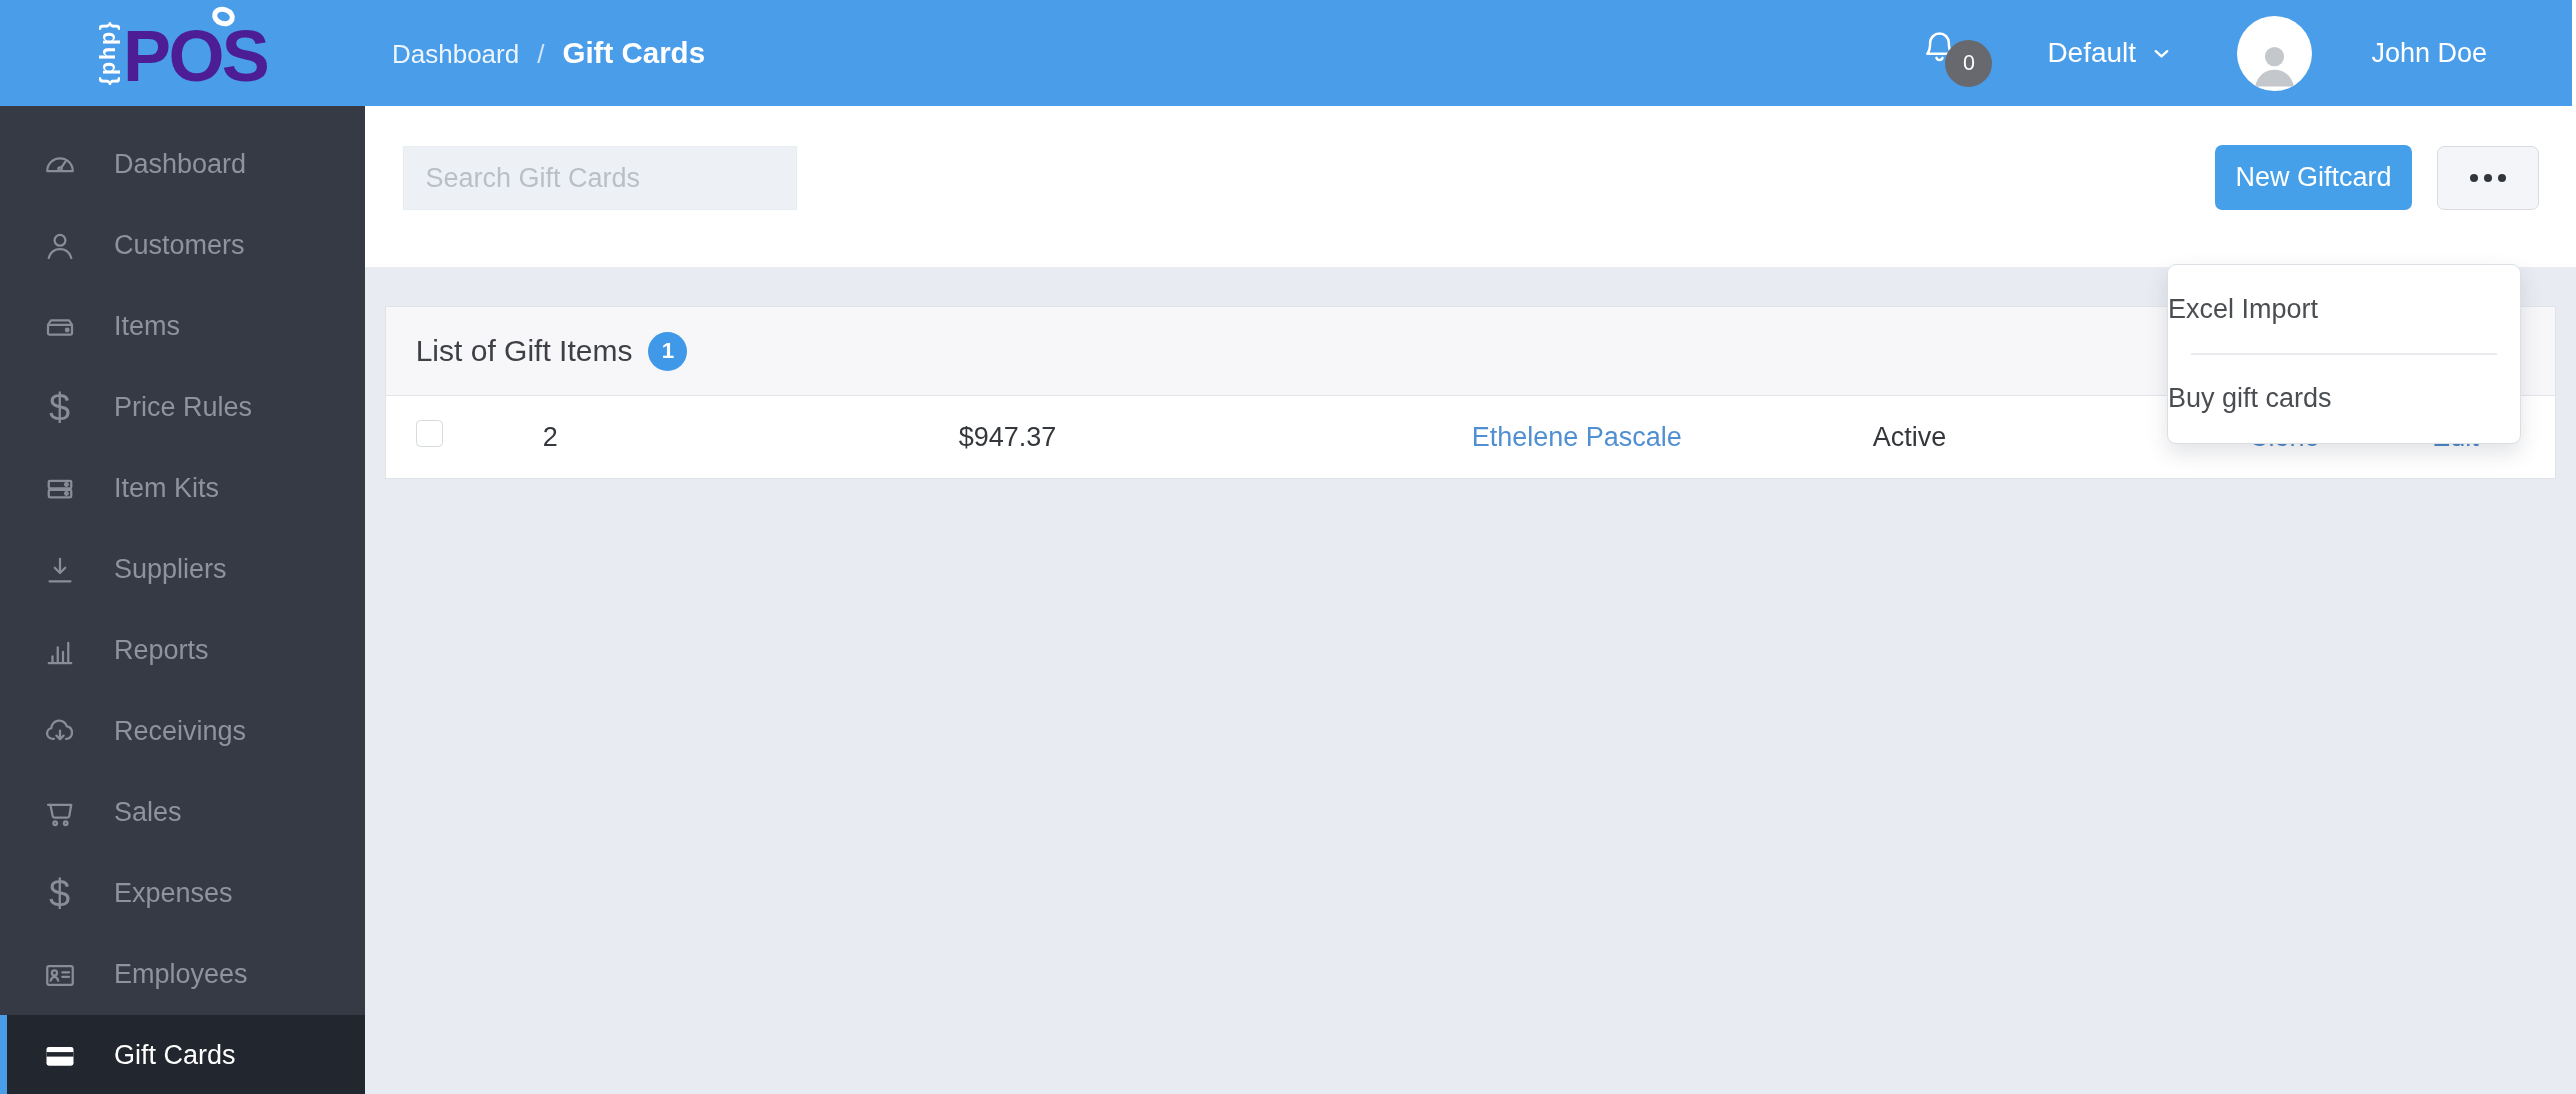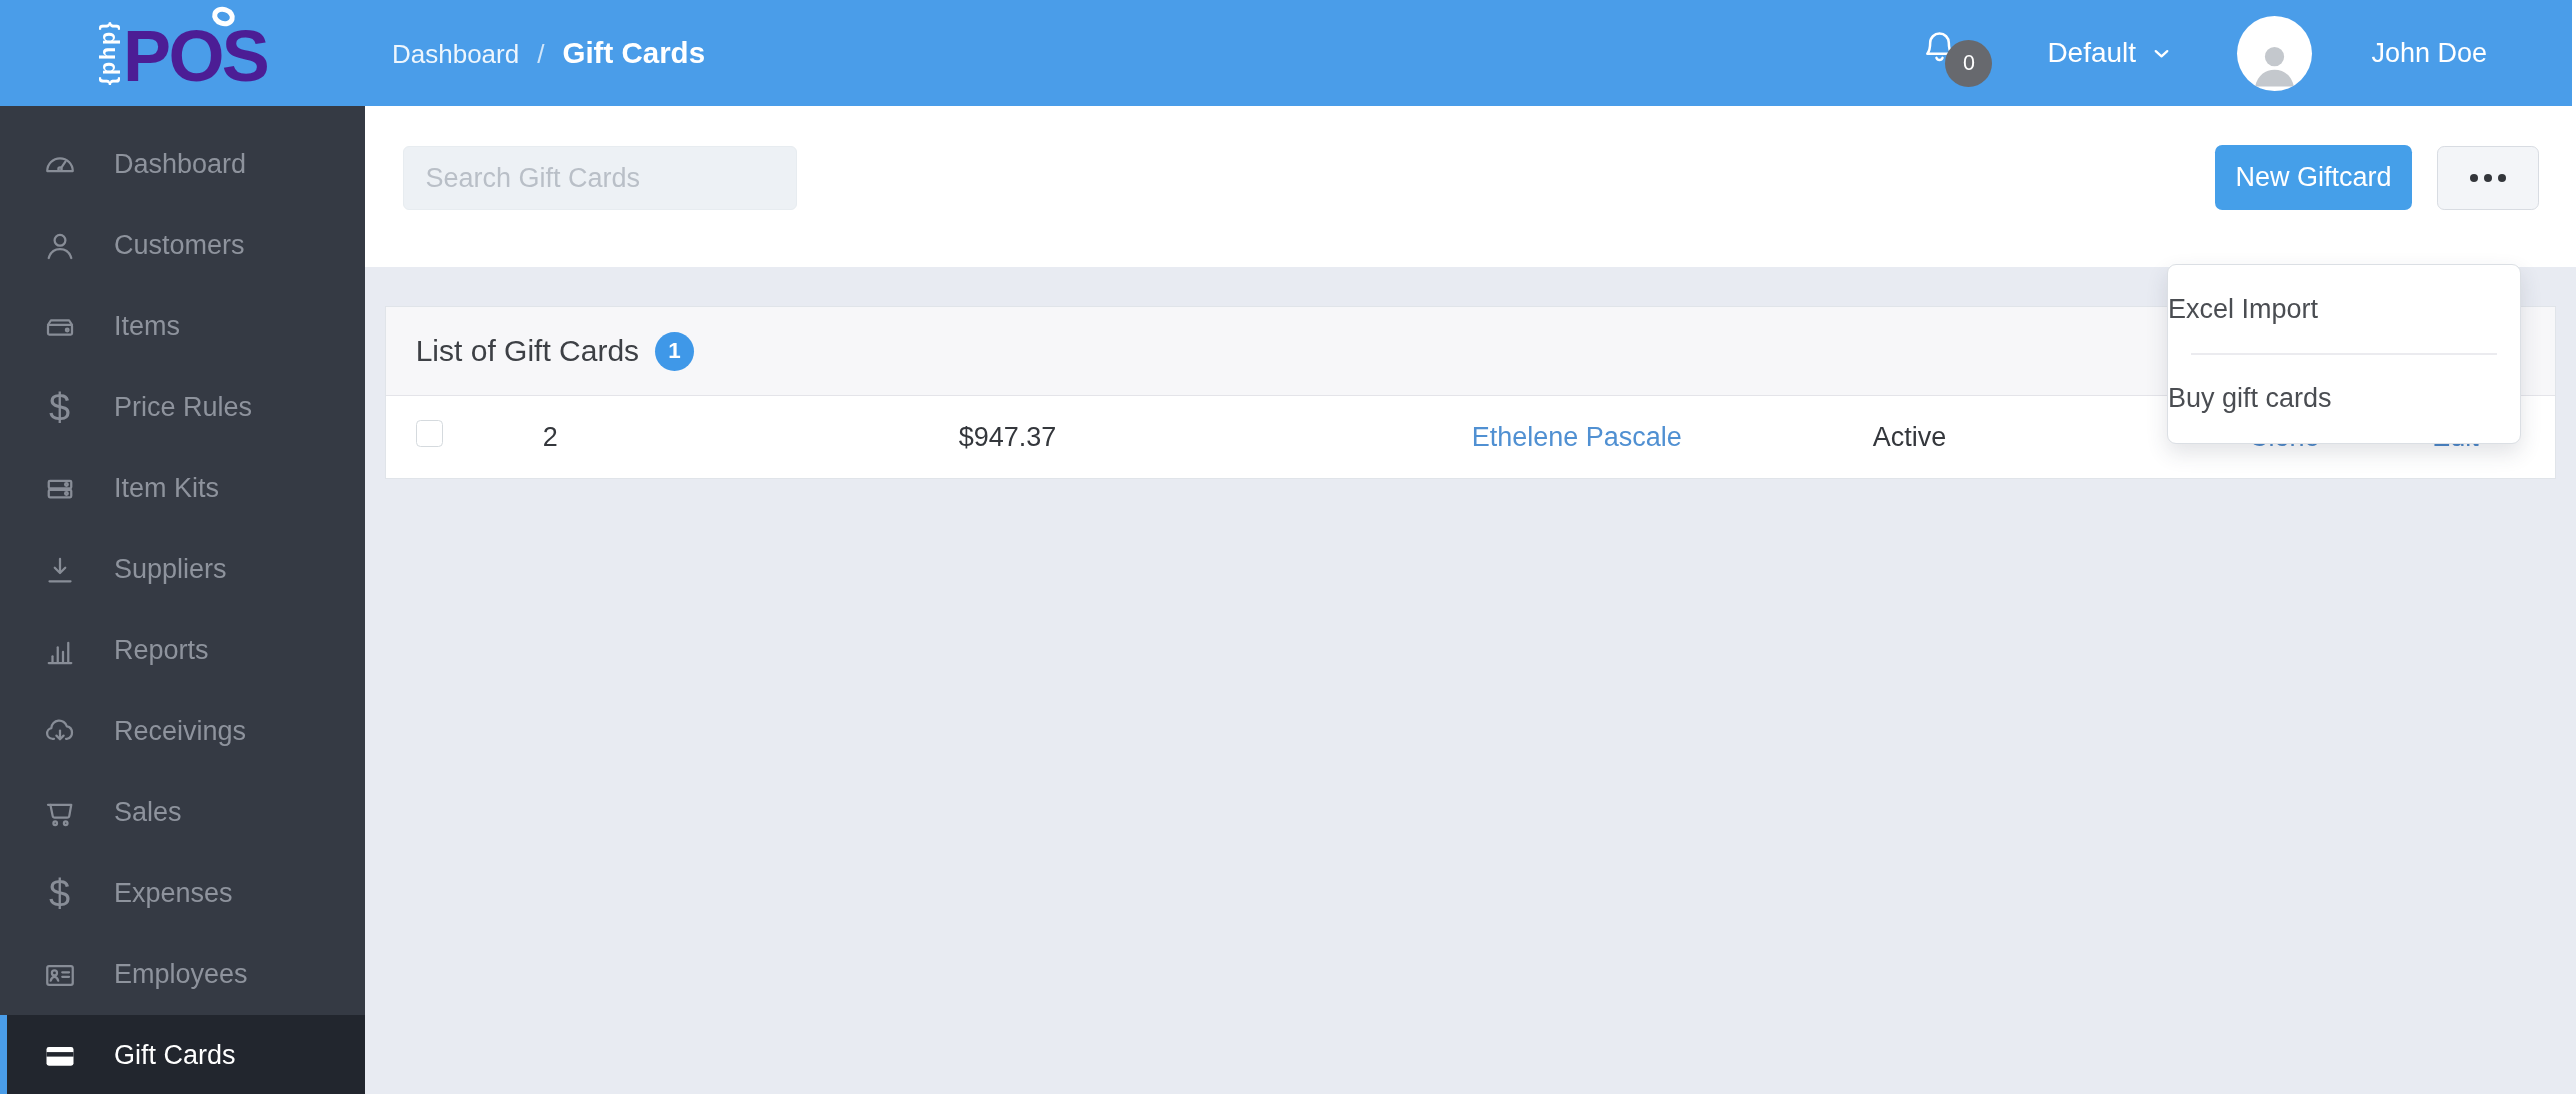--- a/index.html
+++ b/index.html
@@ -31,21 +31,21 @@
   .side-item { position:relative; height:81px; display:flex; align-items:center; padding-left:39px; color:#8e939d; font-size:27px; cursor:pointer; }
   .side-item .s-icon { width:41px; display:flex; justify-content:center; align-items:center; margin-right:34px; color:#888d97; }
   .icon-dollar { font-size:38px; font-weight:300; line-height:1; }
   .side-item.active { background:#22262e; color:#fff; }
   .side-item.active .s-icon { color:#fff; }
   .side-item.active::before { content:""; position:absolute; left:0; top:0; bottom:0; width:7.2px; background:#4a9de9; }
 
   
   .main { position:absolute; left:365px; top:106px; right:0; bottom:0; background:#e8ebf2; }
   .toolbar { height:161px; background:#fff; position:relative; }
-  .search-input { position:absolute; left:38px; top:40px; width:394px; height:64px; background:#edf1f5; border:0.9px solid #e7ecf0; border-radius:6px; padding:0 21.5px; font-size:27px; color:#333; font-family:"Liberation Sans", sans-serif; outline:none; }
+  .search-input { position:absolute; left:38px; top:40px; width:394px; height:64px; background:#edf1f5; border:0.9px solid #e7ecf0; border-radius:0; padding:0 21.5px; font-size:27px; color:#333; font-family:"Liberation Sans", sans-serif; outline:none; }
   .search-input::placeholder { color:#b9bfc7; }
   .btn-new { position:absolute; right:164px; top:39px; width:197px; height:65px; background:#459fe9; border:none; border-radius:7.2px; color:#fff; font-size:27px; font-family:"Liberation Sans", sans-serif; cursor:pointer; }
   .btn-more { position:absolute; right:37px; top:40px; width:102px; height:64px; background:#f3f5f8; border:0.9px solid #d8dce2; border-radius:7.2px; display:flex; align-items:center; justify-content:center; gap:6.3px; cursor:pointer; }
   .btn-more i { width:8px; height:8px; border-radius:50%; background:#33363b; }
 
   .panel { margin:39px 19.7px 0 19.7px; background:#fff; border:0.9px solid #e0e4e9; }
   .panel-header { height:89px; background:#f7f7f9; border-bottom:0.9px solid #e4e4e9; display:flex; align-items:center; padding-left:30px; }
   .panel-title { font-size:30px; color:#3d4045; }
   .count-badge { margin-left:16px; min-width:39px; height:39px; border-radius:19.7px; background:#3f98e8; color:#fff; font-size:22.4px; font-weight:700; display:inline-flex; align-items:center; justify-content:center; padding:0 7.2px; }
   .grid-row { display:grid; grid-template-columns:157px 416px 215px 298px 401px 340px 143px 1fr; align-items:center; }
@@ -233,21 +233,21 @@
       <span style="display:flex;gap:6.3px;">
           <i style="width:8px;height:8px;border-radius:50%;background:#33363b;display:block;"></i>
           <i style="width:8px;height:8px;border-radius:50%;background:#33363b;display:block;"></i>
           <i style="width:8px;height:8px;border-radius:50%;background:#33363b;display:block;"></i>
         </span>
     </div>
   </div>
 
   <div class="panel">
     <div class="panel-header">
-      <span class="panel-title">List of Gift Cards</span>
+      <span class="panel-title">List of Gift Items</span>
       <span class="count-badge">1</span>
     </div>
     <div class="grid-row trow">
       <div class="cell-check"><input type="checkbox" class="checkbox" style=""></div>
       <div>2</div>
       <div>$947.37</div>
       <div></div>
       <div class="link-cust">Ethelene Pascale</div>
       <div>Active</div>
       <div class="cell-action">Clone</div>

